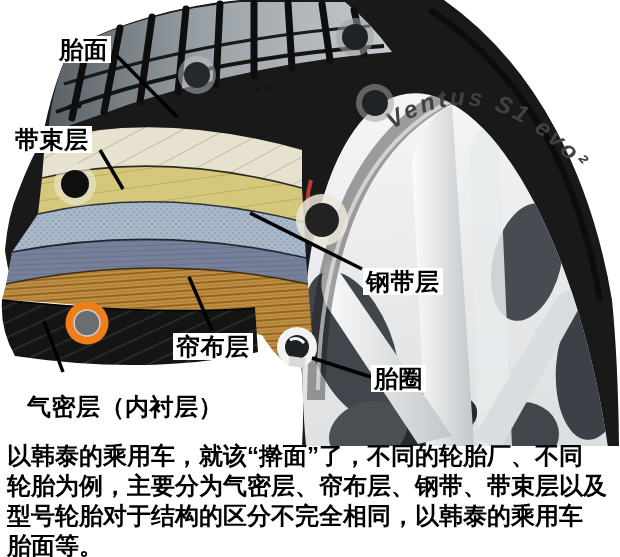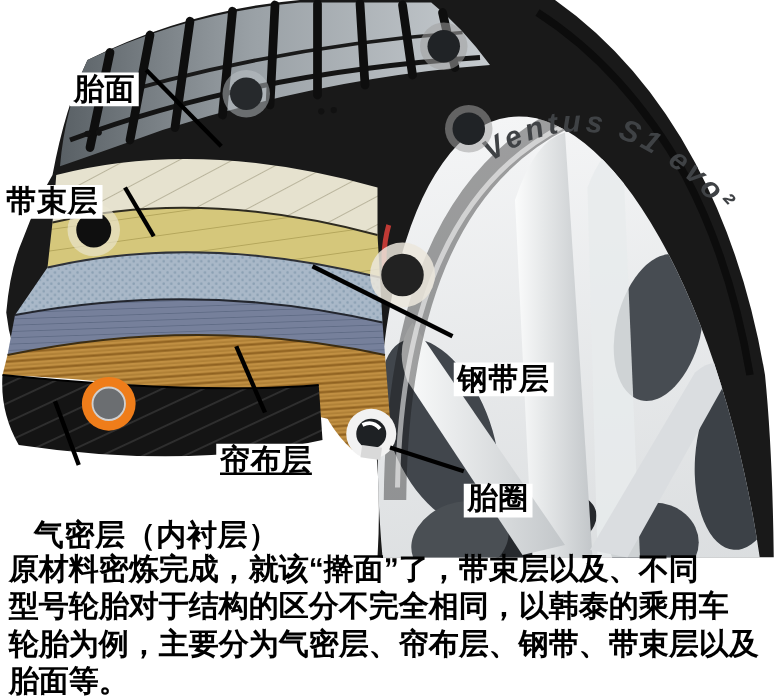--- a/index.html
+++ b/index.html
@@ -5,21 +5,21 @@
   * { margin:0; padding:0; box-sizing:border-box; }
   html,body { background:#fff; }
   .stage {
     position:relative; width:620px; height:557px; background:#ffffff;
     font-family:"Liberation Sans", sans-serif; overflow:hidden;
   }
   .diagram-svg { position:absolute; left:0; top:0; width:620px; height:446px; }
   .callout {
     position:absolute; background:#ffffff; color:#000;
     font-size:24px; line-height:27px; font-weight:600;
-    padding:0 3px; white-space:nowrap; letter-spacing:0.5px;margin-top:22px;
+    padding:0 3px; white-space:nowrap; letter-spacing:0.5px;
   }
   .caption {
     position:absolute; left:7px; top:441px; width:610px;
     color:#000; font-size:24px; line-height:30px; font-weight:600;
     letter-spacing:0px;
   }
   .caption div { white-space:nowrap; }
 </style>
 </head>
 <body>
@@ -182,25 +182,25 @@
       <line x1="117" y1="56" x2="177" y2="117"></line>
       <line x1="100" y1="150" x2="123" y2="189"></line>
       <line x1="250" y1="213" x2="362" y2="269"></line>
       <line x1="189" y1="277" x2="212" y2="330"></line>
       <line x1="44" y1="321" x2="63" y2="372"></line>
       <line x1="312" y1="358" x2="371" y2="377"></line>
     </g>
   </svg>
 
   <div class="callout" style="left:56px;  top:36px;">胎面</div>
-  <div class="callout" style="left:2px;   top:126px;">带束层</div>
+  <div class="callout" style="left:12px;   top:126px;">带束层</div>
   <div class="callout" style="left:363px; top:268px;">钢带层</div>
-  <div class="callout" style="left:173px; top:333px;text-decoration:underline;">帘布层</div>
+  <div class="callout" style="left:173px; top:333px;">帘布层</div>
   <div class="callout" style="left:24px;  top:393px;">气密层（内衬层）</div>
-  <div class="callout" style="left:371px; top:365px;font-family:Liberation Mono, monospace;">胎圈</div>
+  <div class="callout" style="left:371px; top:365px;">胎圈</div>
 
   <div class="caption">
-    <div>原材料密炼完成，就该“擀面”了，带束层以及、不同</div>
+    <div>以韩泰的乘用车，就该“擀面”了，不同的轮胎厂、不同</div>
+    <div>轮胎为例，主要分为气密层、帘布层、钢带、带束层以及</div>
     <div>型号轮胎对于结构的区分不完全相同，以韩泰的乘用车</div>
-    <div>轮胎为例，主要分为气密层、帘布层、钢带、带束层以及</div>
     <div>胎面等。</div>
   </div>
 </div>
 
 </body></html>

